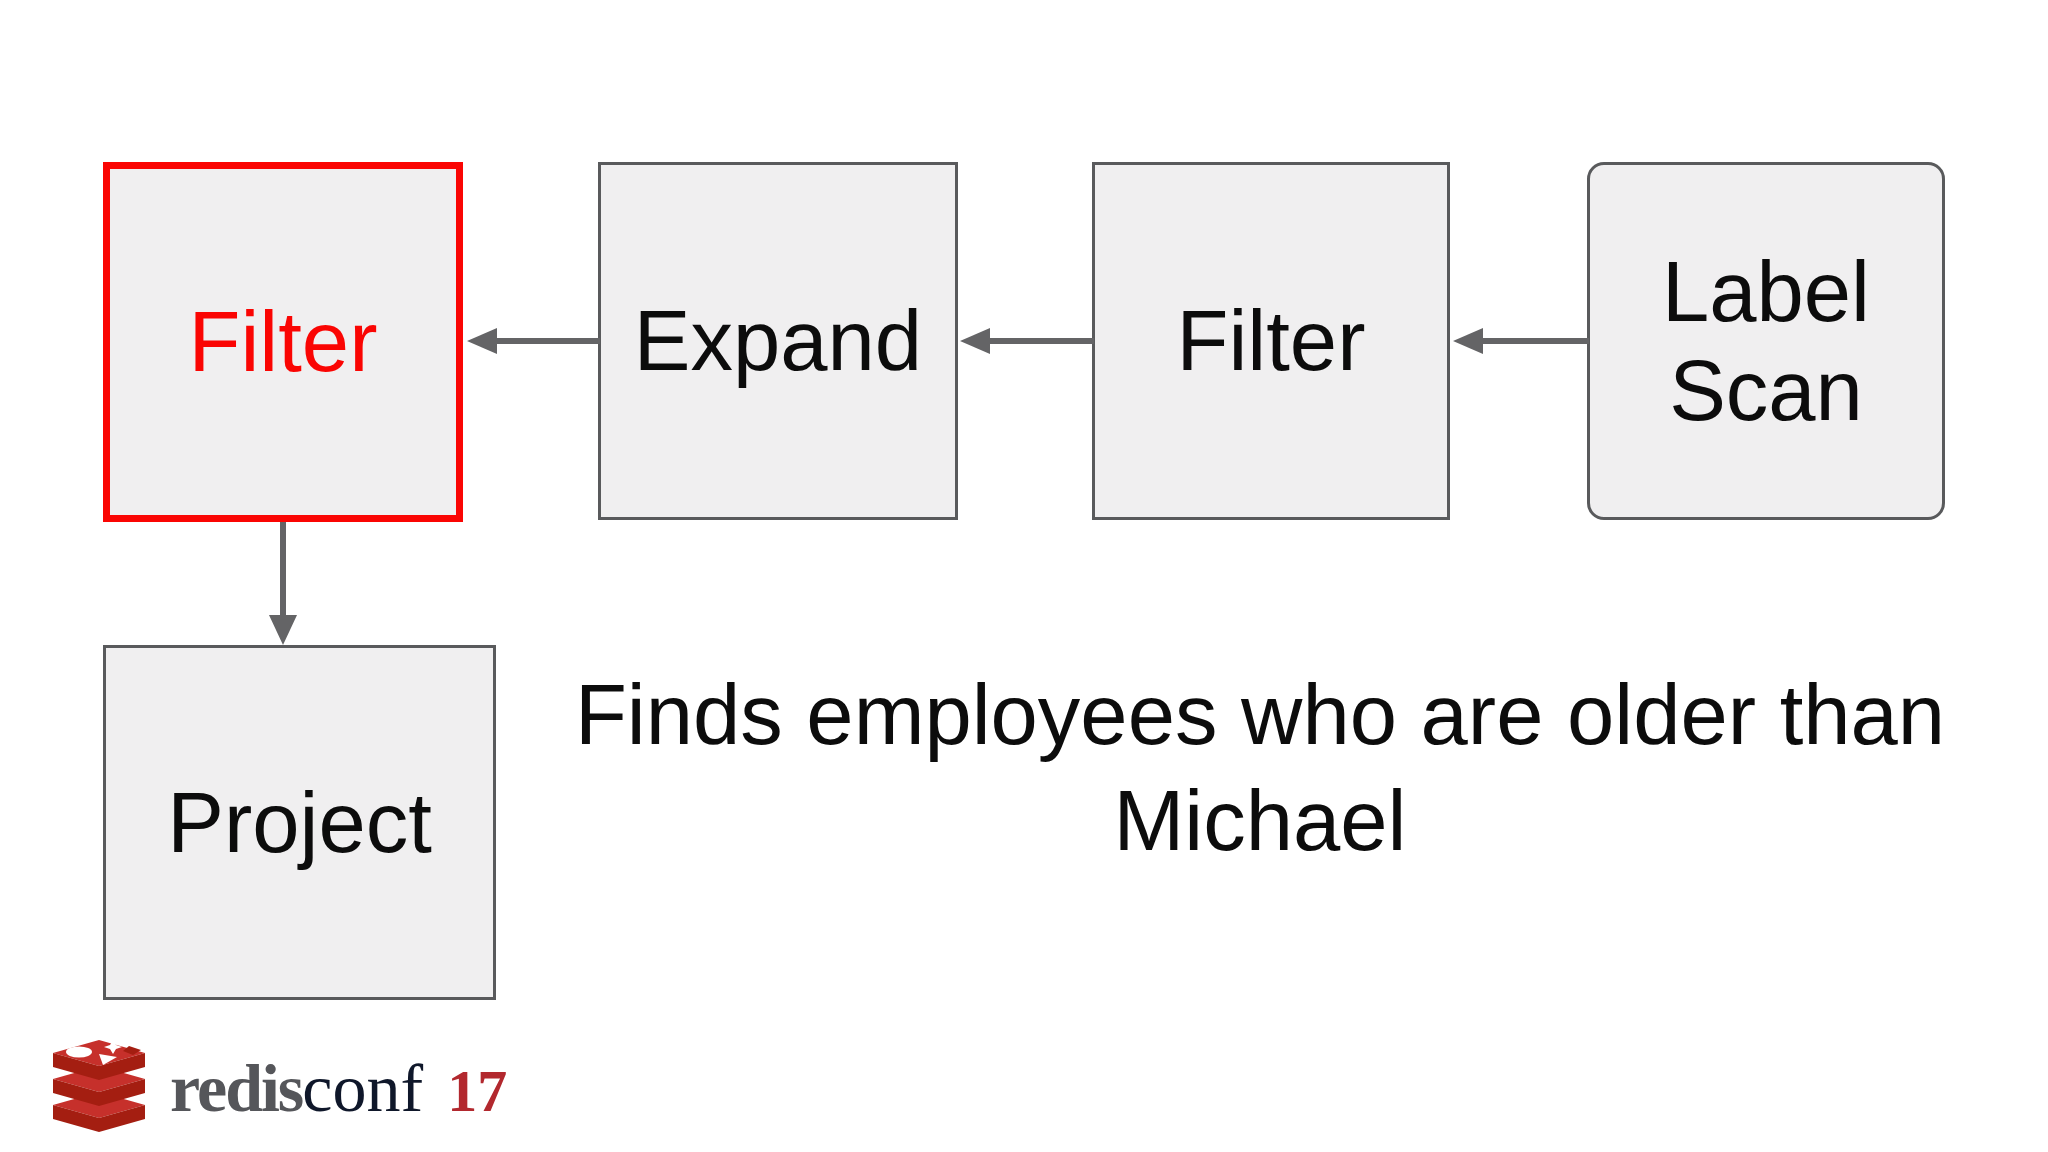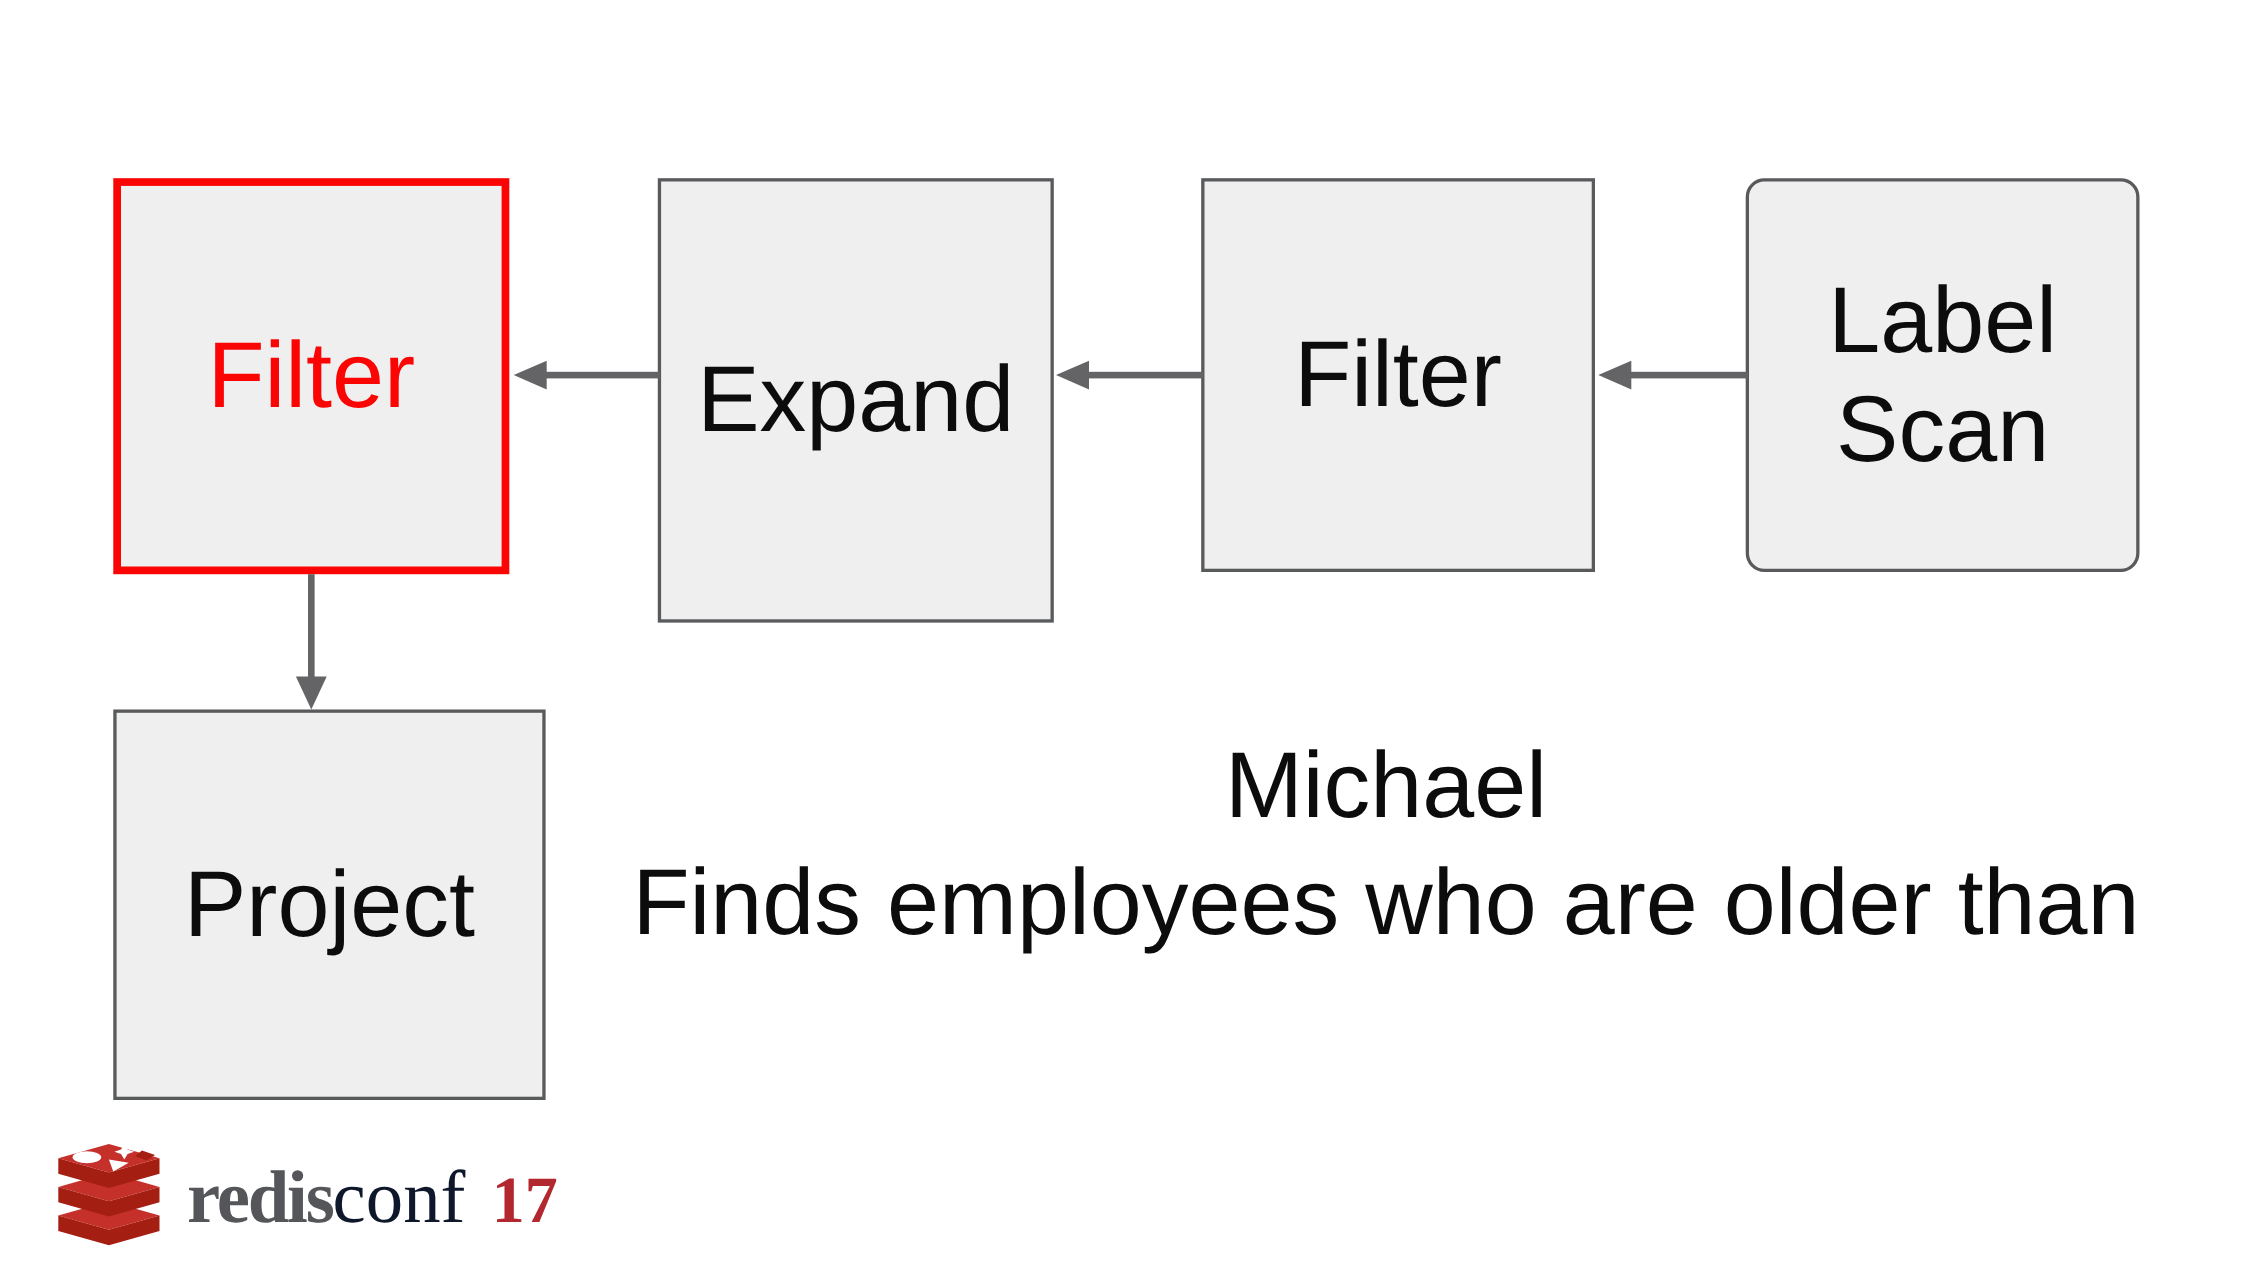--- a/index.html
+++ b/index.html
@@ -28,21 +28,21 @@
     font-size: 85px;
     line-height: 1.17;
     color: #0c0c0c;
   }
   .node > span { width: 100%; }
   .node.highlighted {
     border: 7px solid #fa0503;
     color: #fa0503;
   }
   #node-0 { left: 103px;  top: 162px; width: 360px; height: 360px; }
-  #node-1 { left: 598px;  top: 162px; width: 360px; height: 404px; }
+  #node-1 { left: 598px;  top: 162px; width: 360px; height: 358px; }
   #node-2 { left: 1092px; top: 162px; width: 358px; height: 358px; }
   #node-3 { left: 1587px; top: 162px; width: 358px; height: 358px; border-radius: 17px; }
   #node-4 { left: 103px;  top: 645px; width: 393px; height: 355px; }
 
   
   .arrow-line-h {
     position: absolute;
     height: 6px;
     background: #646466;
   }
@@ -149,22 +149,22 @@
   <div class="arrow-line-h" id="arrow2-line"></div>
   <div class="arrow-head-left" id="arrow2-head"></div>
 
   <div class="arrow-line-h" id="arrow3-line"></div>
   <div class="arrow-head-left" id="arrow3-head"></div>
 
   <div class="arrow-line-v" id="arrow4-line"></div>
   <div class="arrow-head-down" id="arrow4-head"></div>
 
   <div class="caption">
+    <div>Finds employees who are older than</div>
     <div>Michael</div>
-    <div>Finds employees who are older than</div>
   </div>
 
   <div class="logo">
     <svg class="logo-icon" viewBox="0 0 100 96">
 
       <g transform="translate(0,52)">
         <polygon points="50,0 96,13 50,26 4,13" fill="#c6302b"></polygon>
         <polygon points="4,13 50,26 96,13 96,27 50,40 4,27" fill="#a41e11"></polygon>
       </g>
 

